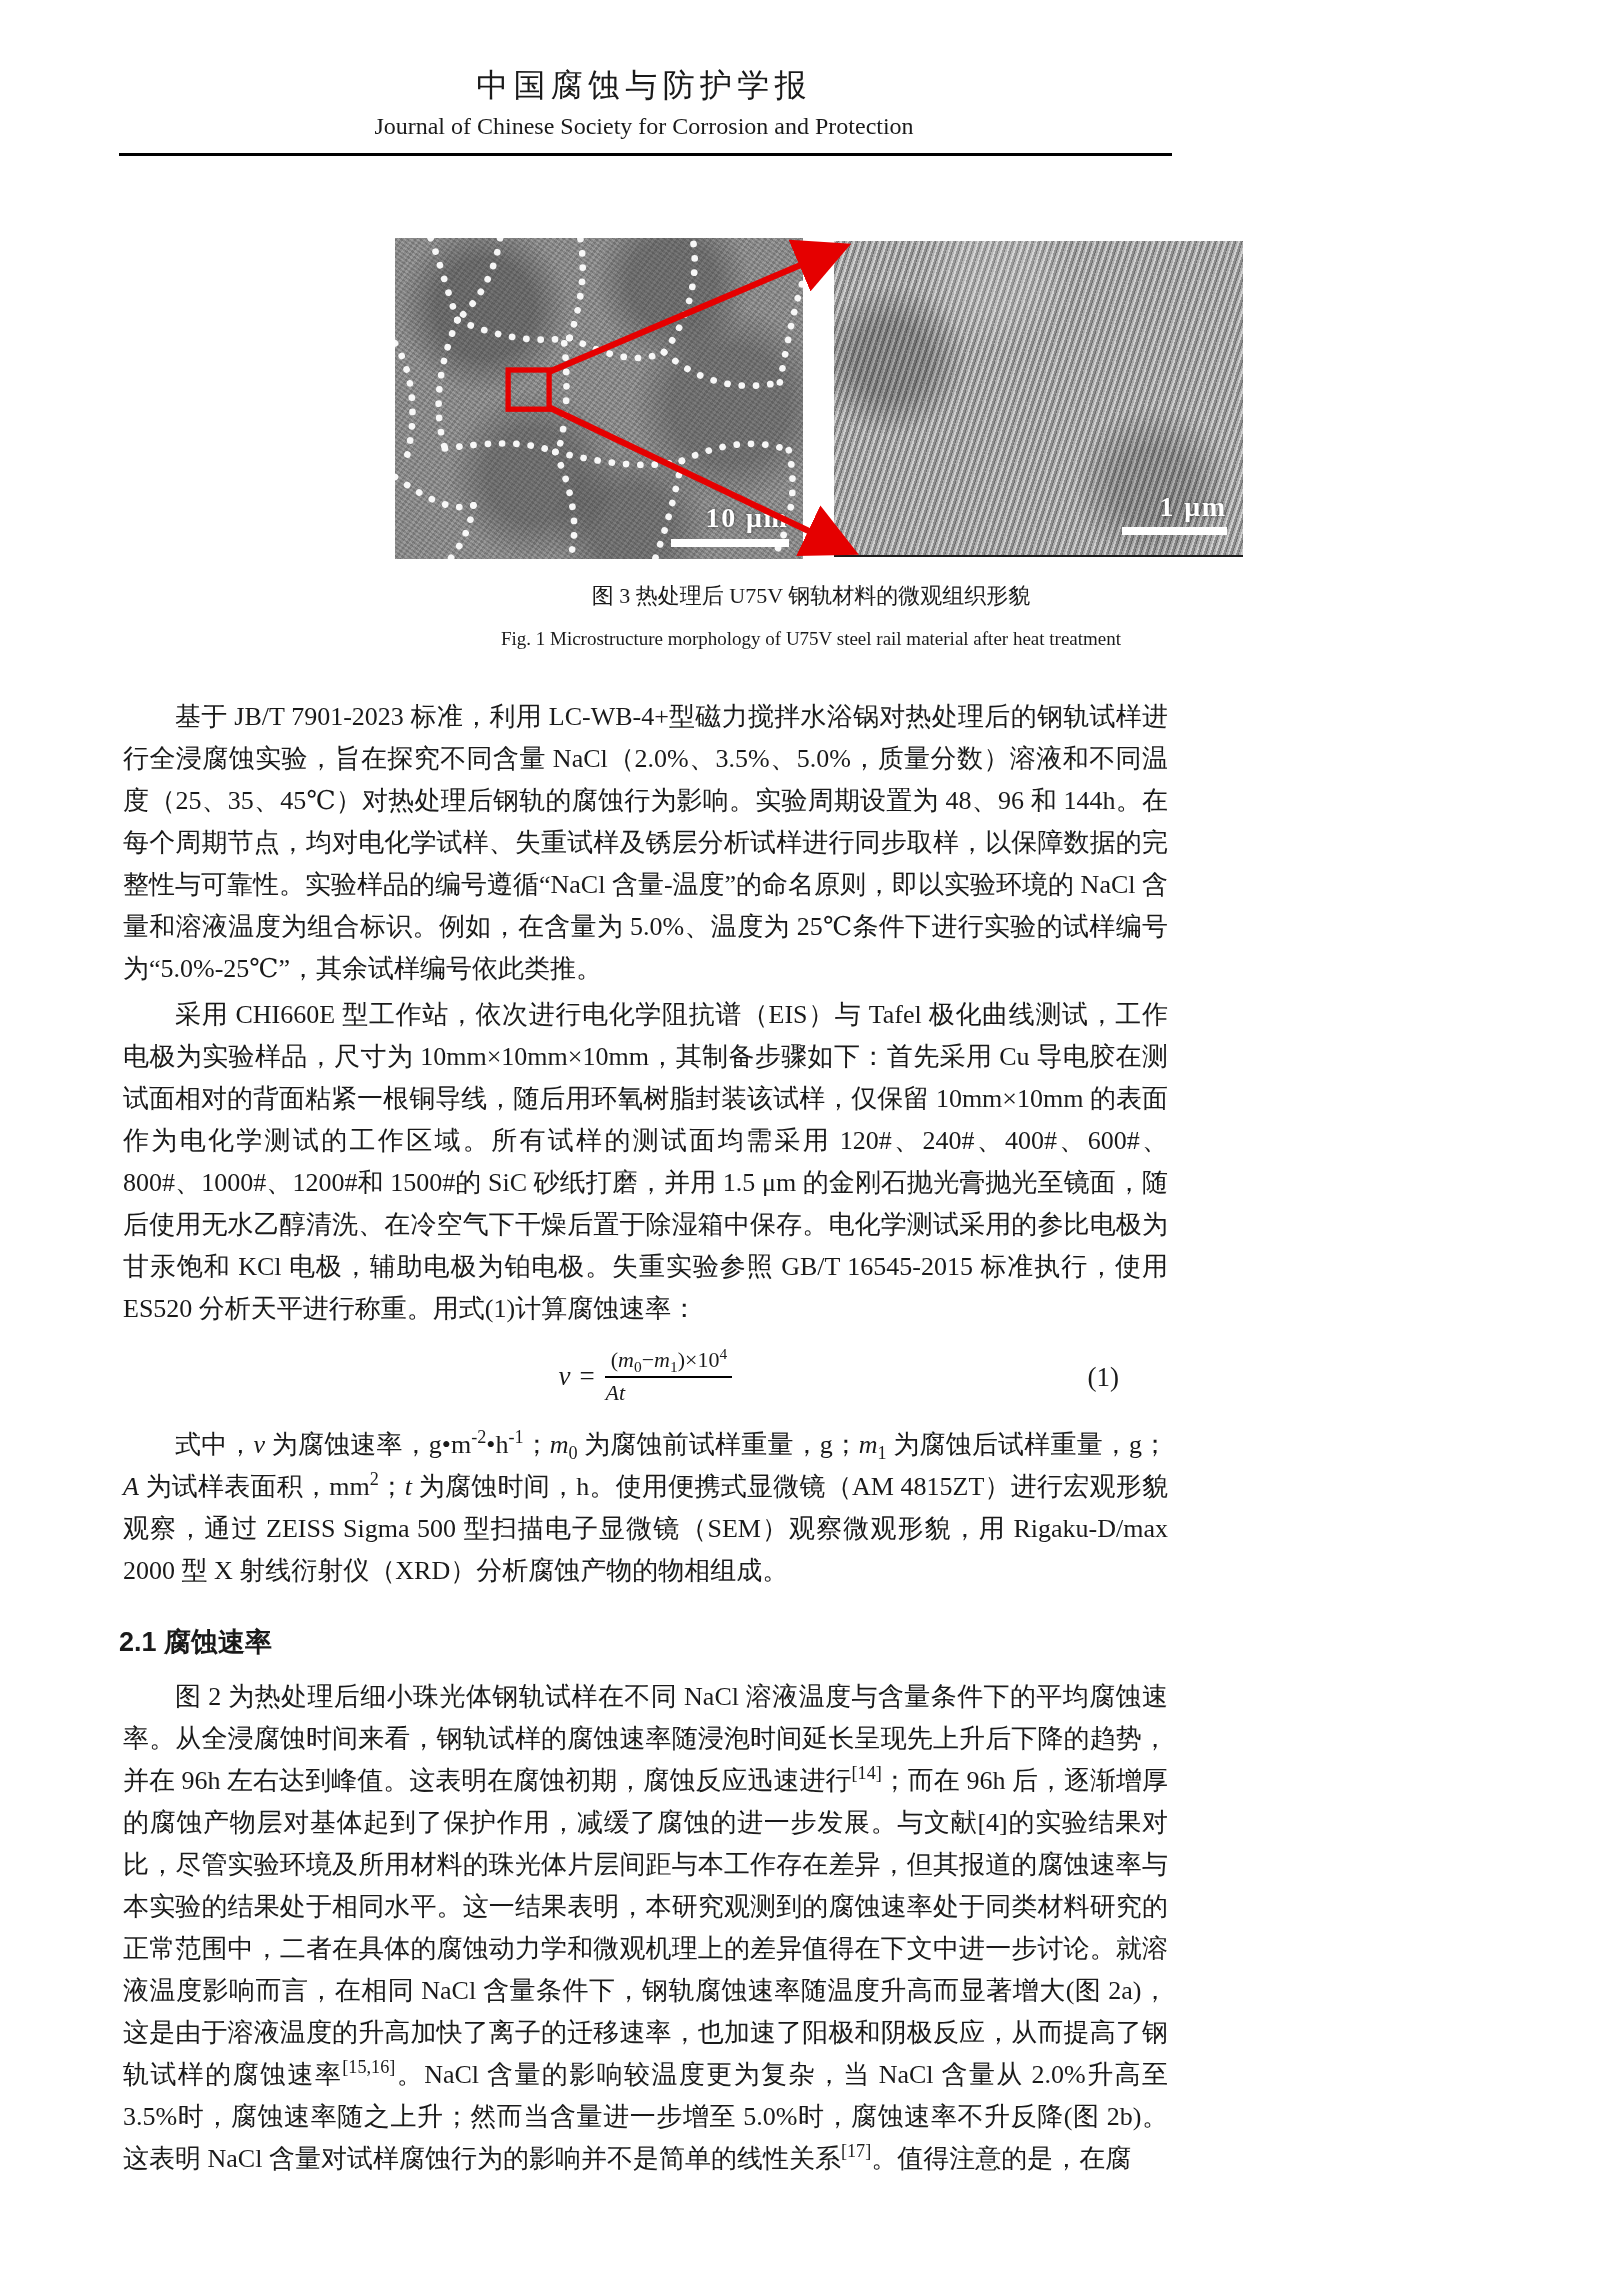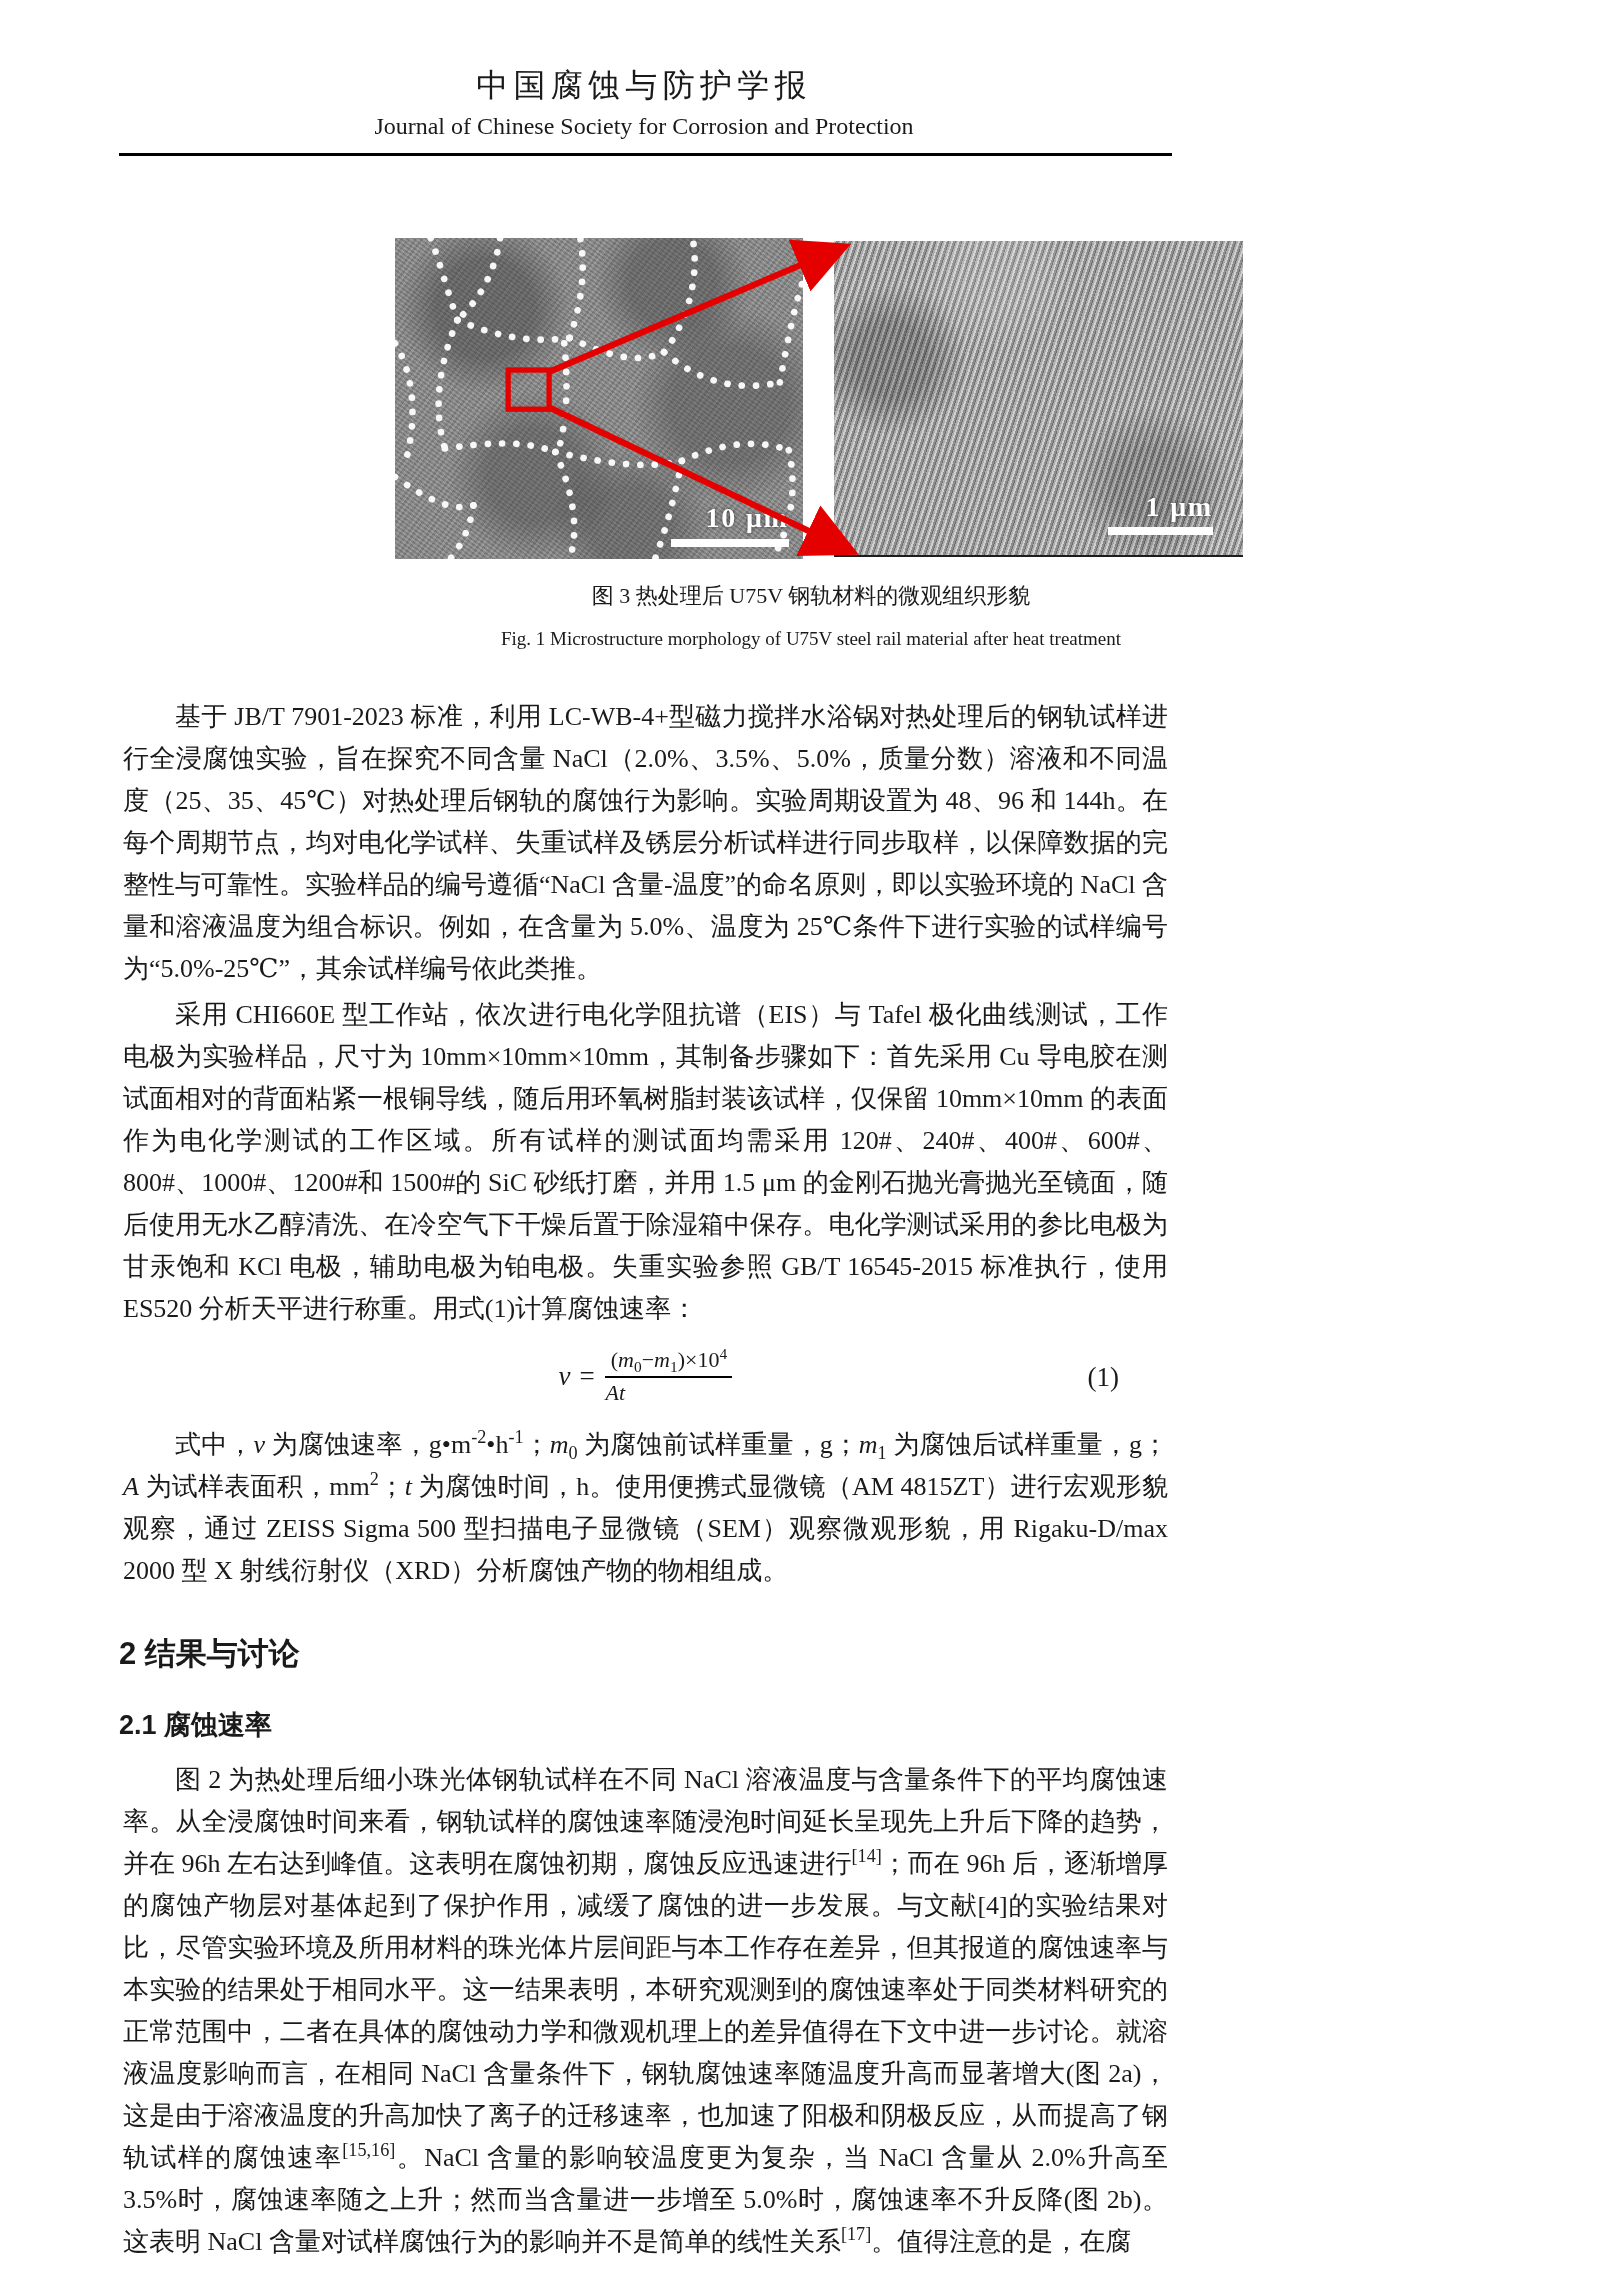--- a/index.html
+++ b/index.html
@@ -39,21 +39,21 @@
       radial-gradient(circle at 78% 78%, rgba(0,0,0,.18) 0 37px, transparent 80px),
       radial-gradient(circle at 40% 10%, rgba(255,255,255,.12) 0 36px, transparent 80px),
       repeating-linear-gradient(108deg, #cfcfcf 0 1.8px, #8e8e8e 1.8px 3.6px, #6f6f6f 3.6px 4.5px, #aaaaaa 4.5px 6.2px);
     border-bottom:2.7px solid #1c1c1c;
   }
   .gb-svg{position:absolute;inset:0;width:100%;height:100%;}
   .scale{position:absolute;right:14.3px;bottom:12.5px;text-align:right;color:#fff;}
   .scale .lbl{display:block;font-size:28px;font-weight:bold;text-shadow:0 0 3.6px rgba(0,0,0,.6);letter-spacing:1.8px;}
   .scale .bar{height:8px;background:#fff;margin-top:4.5px;}
   .micro-left .scale .bar{width:118px;}
-  .micro-right .scale{right:30px;bottom:19.6px;}
+  .micro-right .scale{right:16px;bottom:19.6px;}
   .micro-right .scale .bar{width:105px;}
   .annot-svg{position:absolute;inset:0;width:100%;height:100%;pointer-events:none;}
 
   .cap{width:1622px;text-align:center;}
   .cap-cn{font-size:22px;margin-top:21.4px;}
   .cap-en{font-size:19px;margin-top:17px;}
 
   
   main{margin:46px 116px 0 119px;}
   main p{
@@ -150,19 +150,18 @@
       <span class="eq-sign">=</span>
       <span class="frac">
         <span class="num"><span>(</span><span style="font-style: italic;">m</span><sub>0</sub><span>−</span><span style="font-style: italic;">m</span><sub>1</sub><span>)×10</span><sup>4</sup></span>
         <span class="den"><span style="font-style: italic;">At</span></span>
       </span>
       <span class="eq-no">(1)</span>
     </div>
 
     <p><span>式中，</span><span style="font-style: italic;">v</span><span> 为腐蚀速率，g•m</span><sup>-2</sup><span>•h</span><sup>-1</sup><span>；</span><span style="font-style: italic;">m</span><sub>0</sub><span> 为腐蚀前试样重量，g；</span><span style="font-style: italic;">m</span><sub>1</sub><span> 为腐蚀后试样重量，g；</span><span style="font-style: italic;">A</span><span> 为试样表面积，mm</span><sup>2</sup><span>；</span><span style="font-style: italic;">t</span><span> 为腐蚀时间，h。使用便携式显微镜（AM 4815ZT）进行宏观形貌观察，通过 ZEISS Sigma 500 型扫描电子显微镜（SEM）观察微观形貌，用 Rigaku-D/max 2000 型 X 射线衍射仪（XRD）分析腐蚀产物的物相组成。</span></p>
 
-    <h2 class="sec">2  结果与讨论</h2>
     <h3 class="subsec">2.1  腐蚀速率</h3>
 
     <p><span>图 2 为热处理后细小珠光体钢轨试样在不同 NaCl 溶液温度与含量条件下的平均腐蚀速率。从全浸腐蚀时间来看，钢轨试样的腐蚀速率随浸泡时间延长呈现先上升后下降的趋势，并在 96h 左右达到峰值。这表明在腐蚀初期，腐蚀反应迅速进行</span><sup>[14]</sup><span>；而在 96h 后，逐渐增厚的腐蚀产物层对基体起到了保护作用，减缓了腐蚀的进一步发展。与文献[4]的实验结果对比，尽管实验环境及所用材料的珠光体片层间距与本工作存在差异，但其报道的腐蚀速率与本实验的结果处于相同水平。这一结果表明，本研究观测到的腐蚀速率处于同类材料研究的正常范围中，二者在具体的腐蚀动力学和微观机理上的差异值得在下文中进一步讨论。就溶液温度影响而言，在相同 NaCl 含量条件下，钢轨腐蚀速率随温度升高而显著增大(图 2a)，这是由于溶液温度的升高加快了离子的迁移速率，也加速了阳极和阴极反应，从而提高了钢轨试样的腐蚀速率</span><sup>[15,16]</sup><span>。NaCl 含量的影响较温度更为复杂，当 NaCl 含量从 2.0%升高至 3.5%时，腐蚀速率随之上升；然而当含量进一步增至 5.0%时，腐蚀速率不升反降(图 2b)。这表明 NaCl 含量对试样腐蚀行为的影响并不是简单的线性关系</span><sup>[17]</sup><span>。值得注意的是，在腐</span></p>
   </main>
 </div>
 
 
 </body></html>

